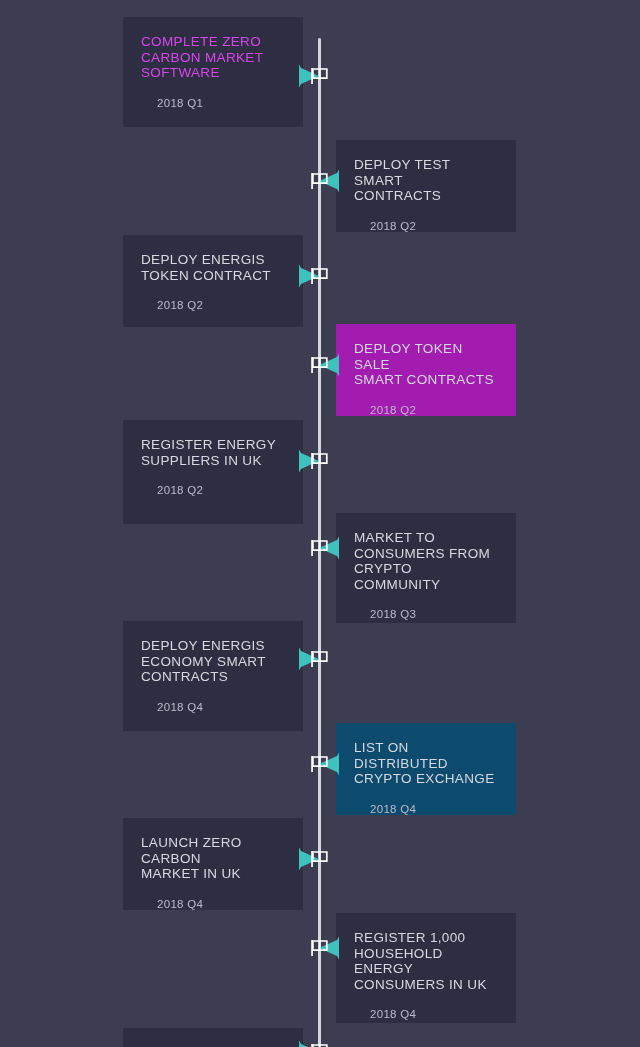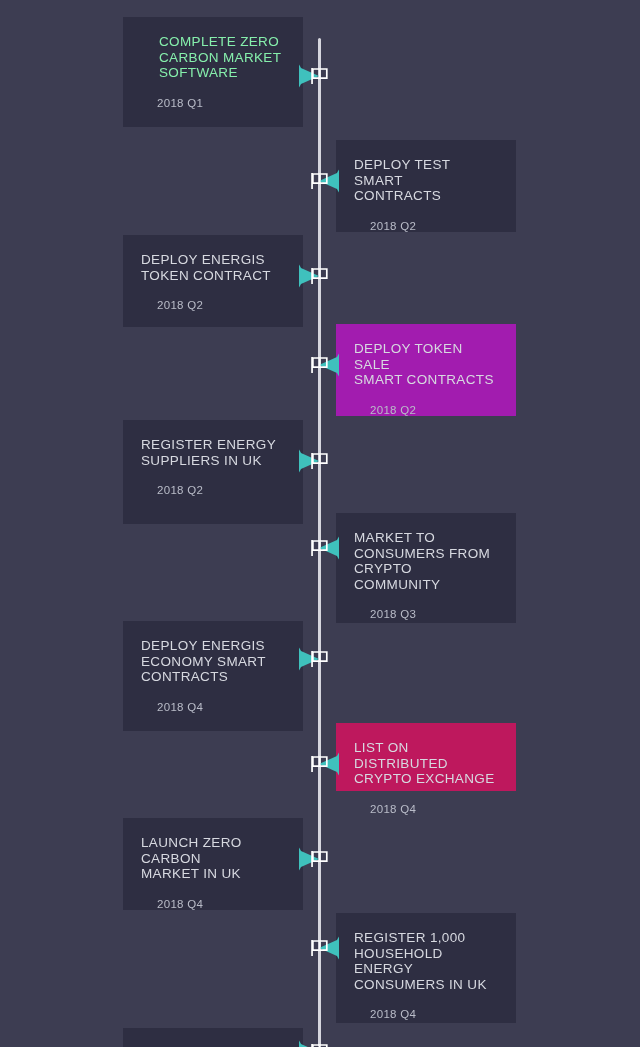--- a/index.html
+++ b/index.html
@@ -86,21 +86,21 @@
     pointer-events:none;
   }
 </style>
 </head>
 <body>
 
 <div id="timeline">
   <div class="spine"></div>
 <div class="milestone left" style="top: 56px;">
       <div class="card" style="top: -39px; height: 110px; background: rgb(46, 46, 66);">
-        <p class="card-title" style="color: #86efac; margin-left: 18px;">COMPLETE ZERO
+        <p class="card-title" style="color: #d946ef;">COMPLETE ZERO
 CARBON MARKET
 SOFTWARE</p>
         <p class="card-date" style="color: rgb(185, 188, 200);">2018 Q1</p>
       </div>
       <div class="marker">
         <svg width="40" height="40" viewBox="0 0 40 40">
           <path d="M20,20 L2,12 A20,20 0 1,0 2,28 Z" fill="#3fc1bd"></path>
         </svg>
       </div>
       <div class="flag-icon"><svg width="40" height="40" viewBox="0 0 40 40">
@@ -207,21 +207,21 @@
           <path d="M20,20 L2,12 A20,20 0 1,0 2,28 Z" fill="#3fc1bd"></path>
         </svg>
       </div>
       <div class="flag-icon"><svg width="40" height="40" viewBox="0 0 40 40">
           <rect x="12.2" y="12" width="1.7" height="16" fill="#ffffff"></rect>
           <path d="M13.9,13 L27.8,13 L27.8,22.2 L13.9,22.2 Z" fill="none" stroke="#ffffff" stroke-width="1.7"></path>
           <path d="M20.8,13.9 L20.8,21.3" stroke="#ffffff" stroke-width="1.5"></path>
         </svg></div>
     </div>
     <div class="milestone right" style="top: 744px;">
-      <div class="card" style="top: -21px; height: 68px; background: #be185d;">
+      <div class="card" style="top: -21px; height: 92px; background: #0c4a6e;">
         <p class="card-title" style="color: rgb(215, 217, 224);">LIST ON DISTRIBUTED
 CRYPTO EXCHANGE</p>
         <p class="card-date" style="color: rgb(185, 188, 200);">2018 Q4</p>
       </div>
       <div class="marker">
         <svg width="40" height="40" viewBox="0 0 40 40">
           <path d="M20,20 L38,12 A20,20 0 1,1 38,28 Z" fill="#3fc1bd"></path>
         </svg>
       </div>
       <div class="flag-icon"><svg width="40" height="40" viewBox="0 0 40 40">

